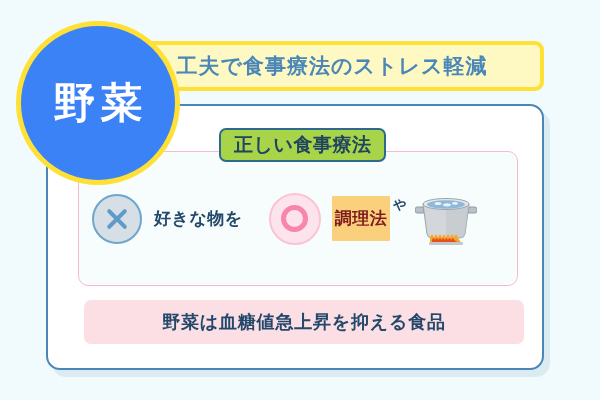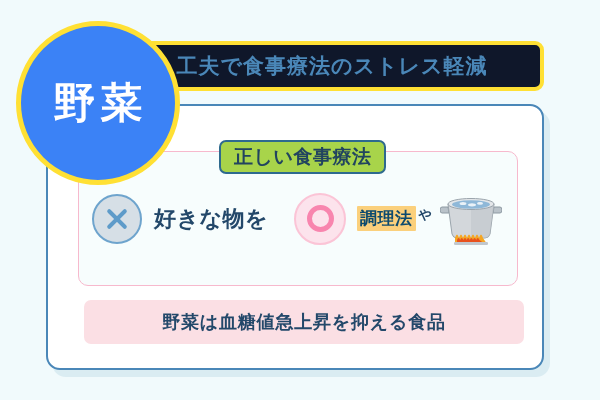--- a/index.html
+++ b/index.html
@@ -23,21 +23,21 @@
     height: 400px;
   }
 
   
   .title-bar {
     position: absolute;
     left: 120px;
     top: 41px;
     width: 424px;
     height: 50px;
-    background: #0f172a;
+    background: #fef9c3;
     border: 4px solid #ffe034;
     border-radius: 9px;
     box-sizing: border-box;
     display: flex;
     align-items: center;
     justify-content: center;
     z-index: 3;
   }
   .title-text {
     font-size: 21px;
@@ -73,21 +73,21 @@
     border: 1.5px solid #f7b9cd;
     border-radius: 10px;
     box-sizing: border-box;
     z-index: 3;
   }
 
   
   .green-badge {
     position: absolute;
     left: 219px;
-    top: 140px;
+    top: 128px;
     height: 34px;
     padding: 0 13px;
     background: #a8d44a;
     border: 2.5px solid #2e6a8e;
     border-radius: 7px;
     display: flex;
     align-items: center;
     justify-content: center;
     box-sizing: border-box;
     z-index: 5;
@@ -168,34 +168,34 @@
   .icon-cross::before { transform: translate(-50%,-50%) rotate(45deg); }
   .icon-cross::after  { transform: translate(-50%,-50%) rotate(-45deg); }
 
   .restrict-text {
     margin-left: 12px;
     display: flex;
     flex-direction: column;
     gap: 2px;
   }
   .line-plain {
-    font-size: 22px;
+    font-size: 17px;
     font-weight: bold;
     color: #23486a;
     white-space: nowrap;
     letter-spacing: 0.5px;
   }
   .line-hl {
     font-size: 17px;
     font-weight: bold;
-    color: #0c4a6e;
+    color: #7f1d1d;
     background: #fbd07c;
     white-space: nowrap;
     letter-spacing: 0.5px;
-    padding: 1px 3px;
+    padding: 11px 3px;
     align-self: flex-start;
     border-radius: 1px;
   }
 
   
   .item-improve {
     display: flex;
     align-items: center;
     margin-left: 26px;
   }

